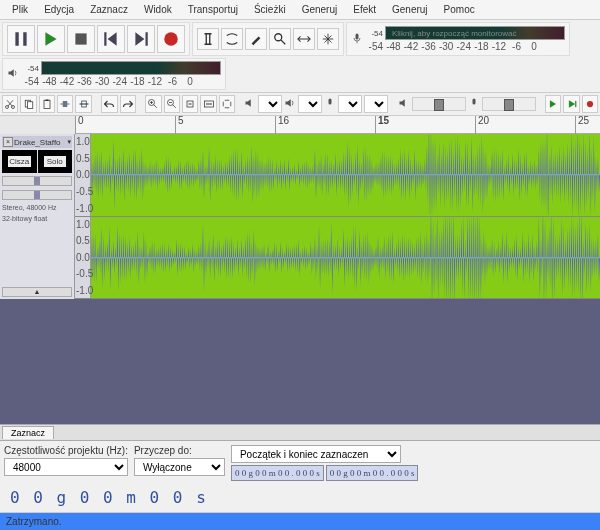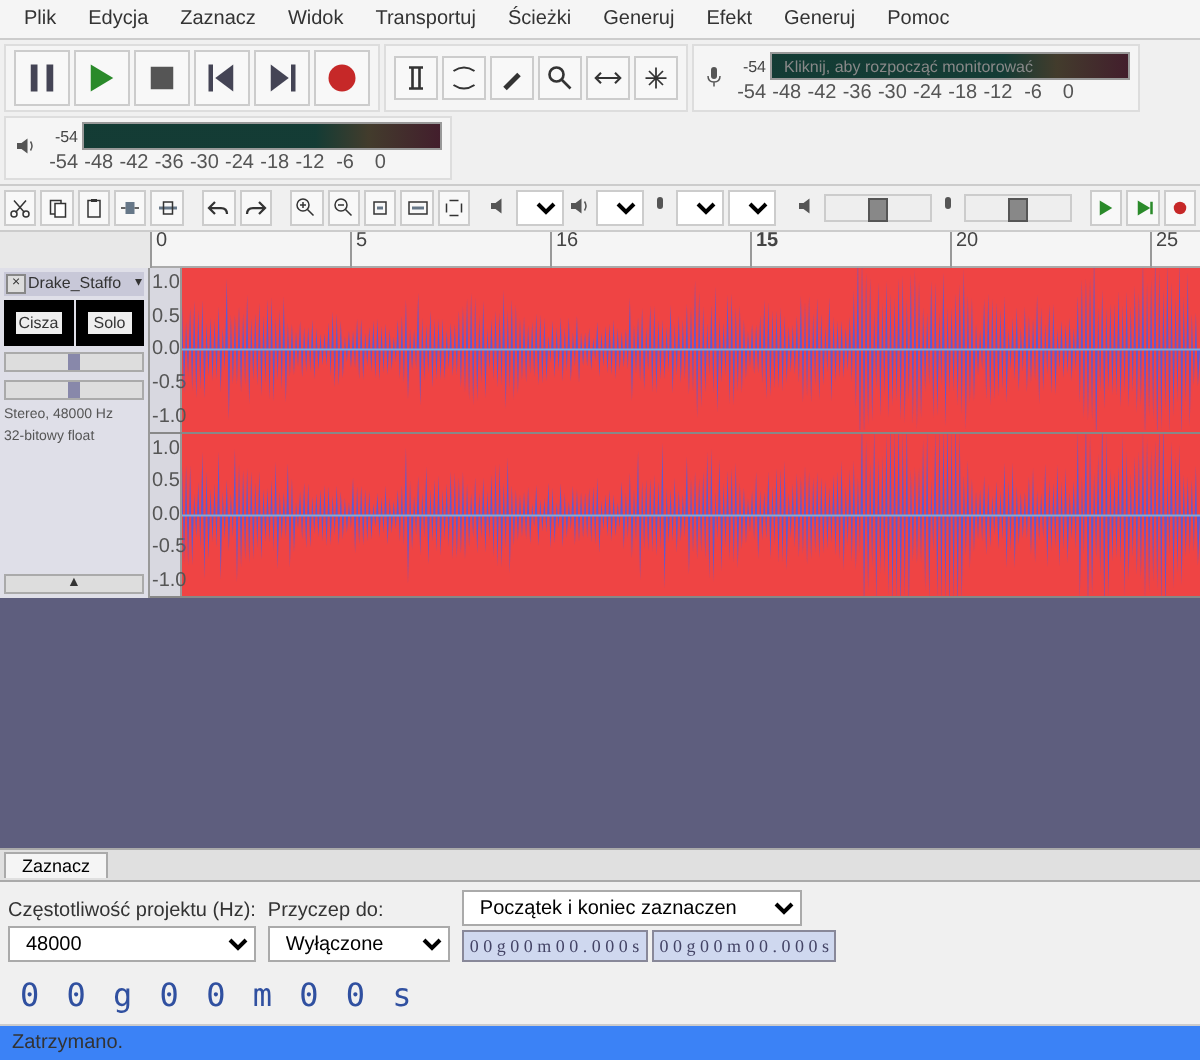--- a/index.html
+++ b/index.html
@@ -23,37 +23,37 @@
 .slider-h{width:60px;height:14px;position:relative;background:#eee;border:1px solid #ccc}
 .slider-h::after{content:"";position:absolute;left:50%;top:1px;width:8px;height:10px;background:#888;border:1px solid #555;transform:translateX(-50%)}
 .toolbar-row2{background:#f0f0f0;border-bottom:1px solid #ccc;display:flex;gap:2px;padding:2px;align-items:center}
 .small-btn{width:18px;height:18px;border:1px solid #ccc;background:#f8f8f8;display:flex;align-items:center;justify-content:center;cursor:pointer}
 .device-sel{height:18px;border:1px solid #ccc;background:#fff;min-width:20px;font-size:9px;padding:0 2px}
 .timeline{height:18px;background:#f5f5f5;border-bottom:1px solid #aaa;display:flex;font-size:8px;color:#444;position:relative;margin-left:75px}
 .timeline .tick{position:absolute;top:0;border-left:1px solid #999;height:18px;padding-left:2px;line-height:10px}
 .track-area{flex:1;display:flex;flex-direction:column;background:#5a5a7a;overflow:hidden}
 .track{display:flex;height:165px;background:#bbb}
 .track-panel{width:75px;background:#dfdfe8;border-right:1px solid #999;display:flex;flex-direction:column;padding:2px;gap:2px;font-size:8px;color:#333}
-.tp-head{display:flex;align-items:flex-start;gap:1px;background:#c8c8d8;padding:1px}
+.tp-head{display:flex;align-items:center;gap:1px;background:#c8c8d8;padding:1px}
 .tp-close{width:10px;height:10px;background:#ddd;border:1px solid #888;font-size:7px;line-height:8px;text-align:center;cursor:pointer}
 .tp-name{flex:1;font-size:8px;overflow:hidden;white-space:nowrap}
 .tp-dd{font-size:7px}
 .tp-btns{display:flex;gap:1px}
 .tp-btn{flex:1;background:#eee;border:6px solid #000000;font-size:8px;text-align:center;padding:1px;cursor:pointer}
 .tp-slider{height:10px;background:#ddd;border:1px solid #aaa;position:relative;margin:1px 0}
 .tp-slider::after{content:"";position:absolute;left:50%;top:0;width:6px;height:8px;background:#88a;transform:translateX(-50%)}
 .tp-info{font-size:7px;color:#555;line-height:9px}
 .tp-collapse{margin-top:auto;background:#ddd;border:1px solid #aaa;height:10px;font-size:7px;text-align:center;cursor:pointer}
 .wave-area{flex:1;display:flex;flex-direction:column}
-.wave-ch{flex:1;position:relative;background:#ef4444;border-bottom:1px solid #888}
+.wave-ch{flex:1;position:relative;background:#84cc16;border-bottom:1px solid #888}
 .wave-ruler{position:absolute;left:0;top:0;bottom:0;width:16px;background:#d8d8e0;border-right:1px solid #999;font-size:7px;color:#555;display:flex;flex-direction:column;justify-content:space-between;padding:2px 1px;text-align:right}
 .wave-svg{position:absolute;left:16px;right:0;top:0;bottom:0}
 .tab-bar{height:16px;background:#e0e0e0;border-top:1px solid #aaa;display:flex;align-items:center;padding-left:2px}
 .tab{background:#f5f5f5;border:1px solid #aaa;border-bottom:none;padding:1px 8px;font-size:9px;cursor:pointer}
-.sel-toolbar{background:#f0f0f0;border-top:1px solid #aaa;padding:4px;display:flex;align-items:flex-end;gap:6px;flex-wrap:wrap}
+.sel-toolbar{background:#f0f0f0;border-top:1px solid #aaa;padding:4px;display:flex;align-items:flex-start;gap:6px;flex-wrap:wrap}
 .sel-lbl{font-size:10px;color:#333}
 .sel-select{border:1px solid #aaa;background:#fff;font-size:10px;padding:1px 16px 1px 4px;height:18px}
 .time-disp{font-family:Liberation Serif, serif;font-size:9px;background:#cfd8ef;border:1px solid #889;padding:2px 3px;letter-spacing:0;color:#446;display:flex;align-items:center;gap:1px}
 .time-big{font-family:monospace;font-size:16px;color:#3050a0;letter-spacing:2px;padding:1px 6px}
 .status{background:#3b82f6;border-top:1px solid #ccc;padding:3px 6px;font-size:10px;color:#333}
 .filler{flex:1;background:#5e5e7e}
 </style>
 </head>
 <body>
 

